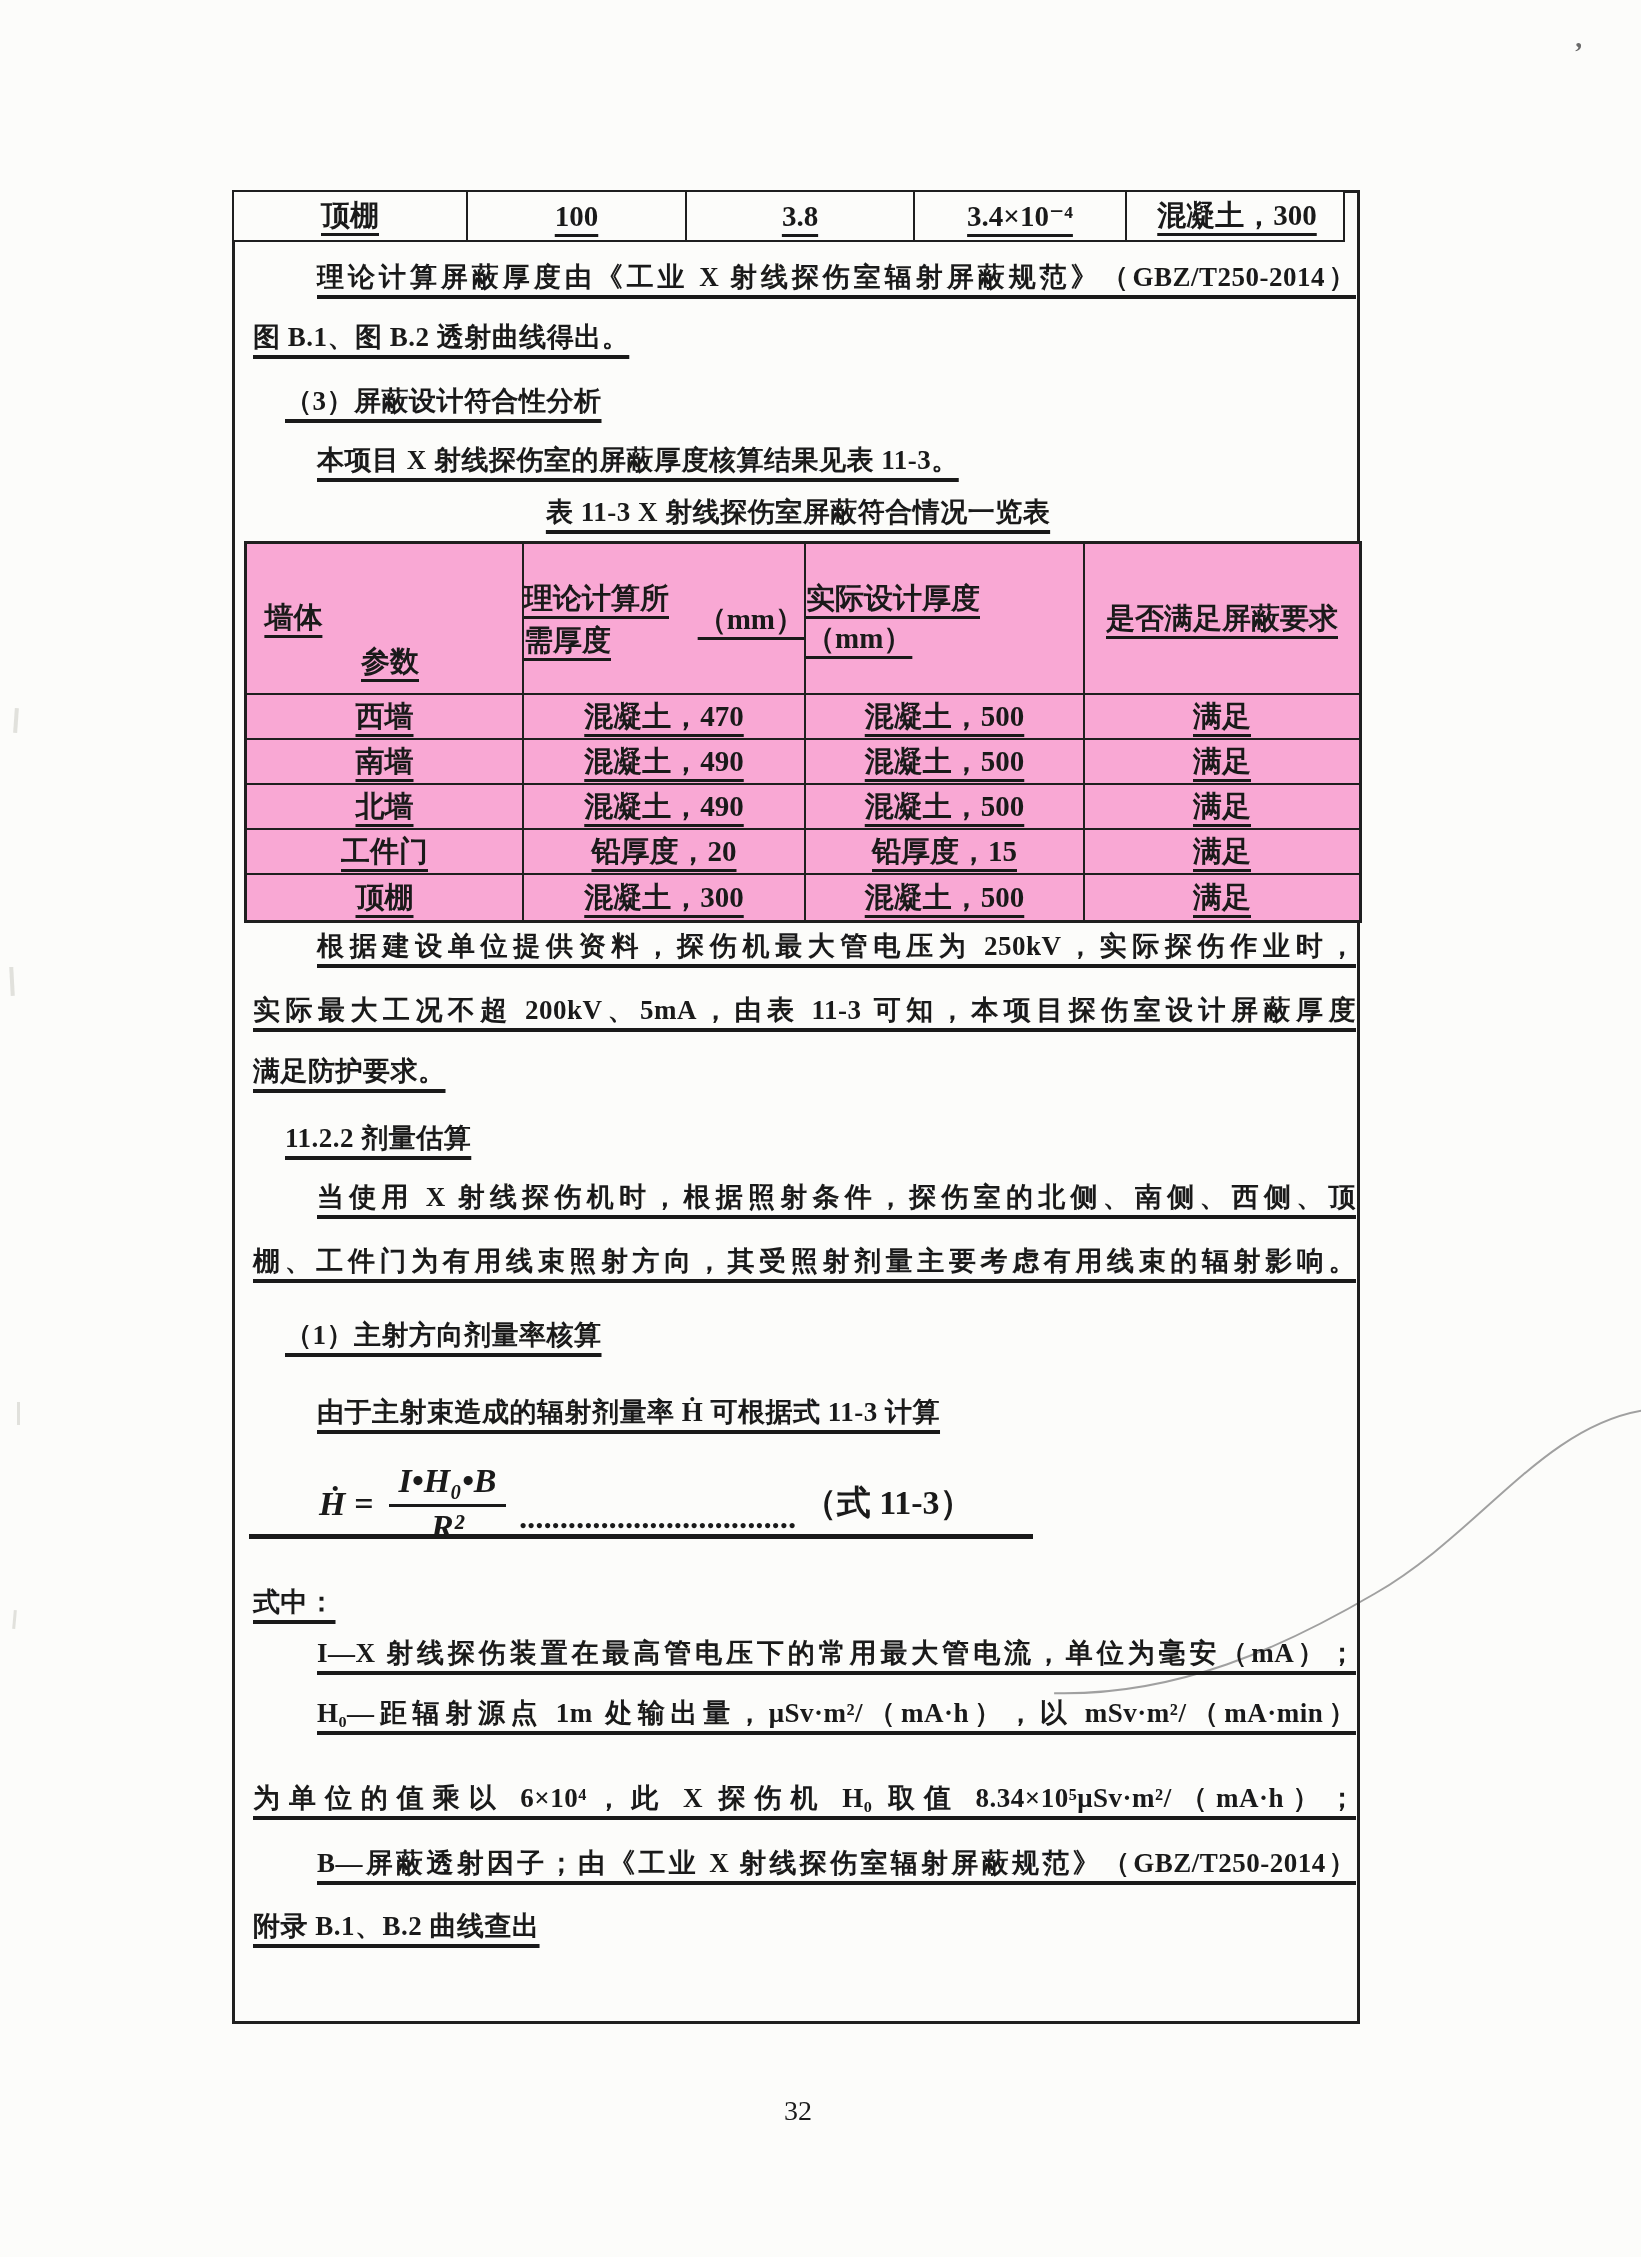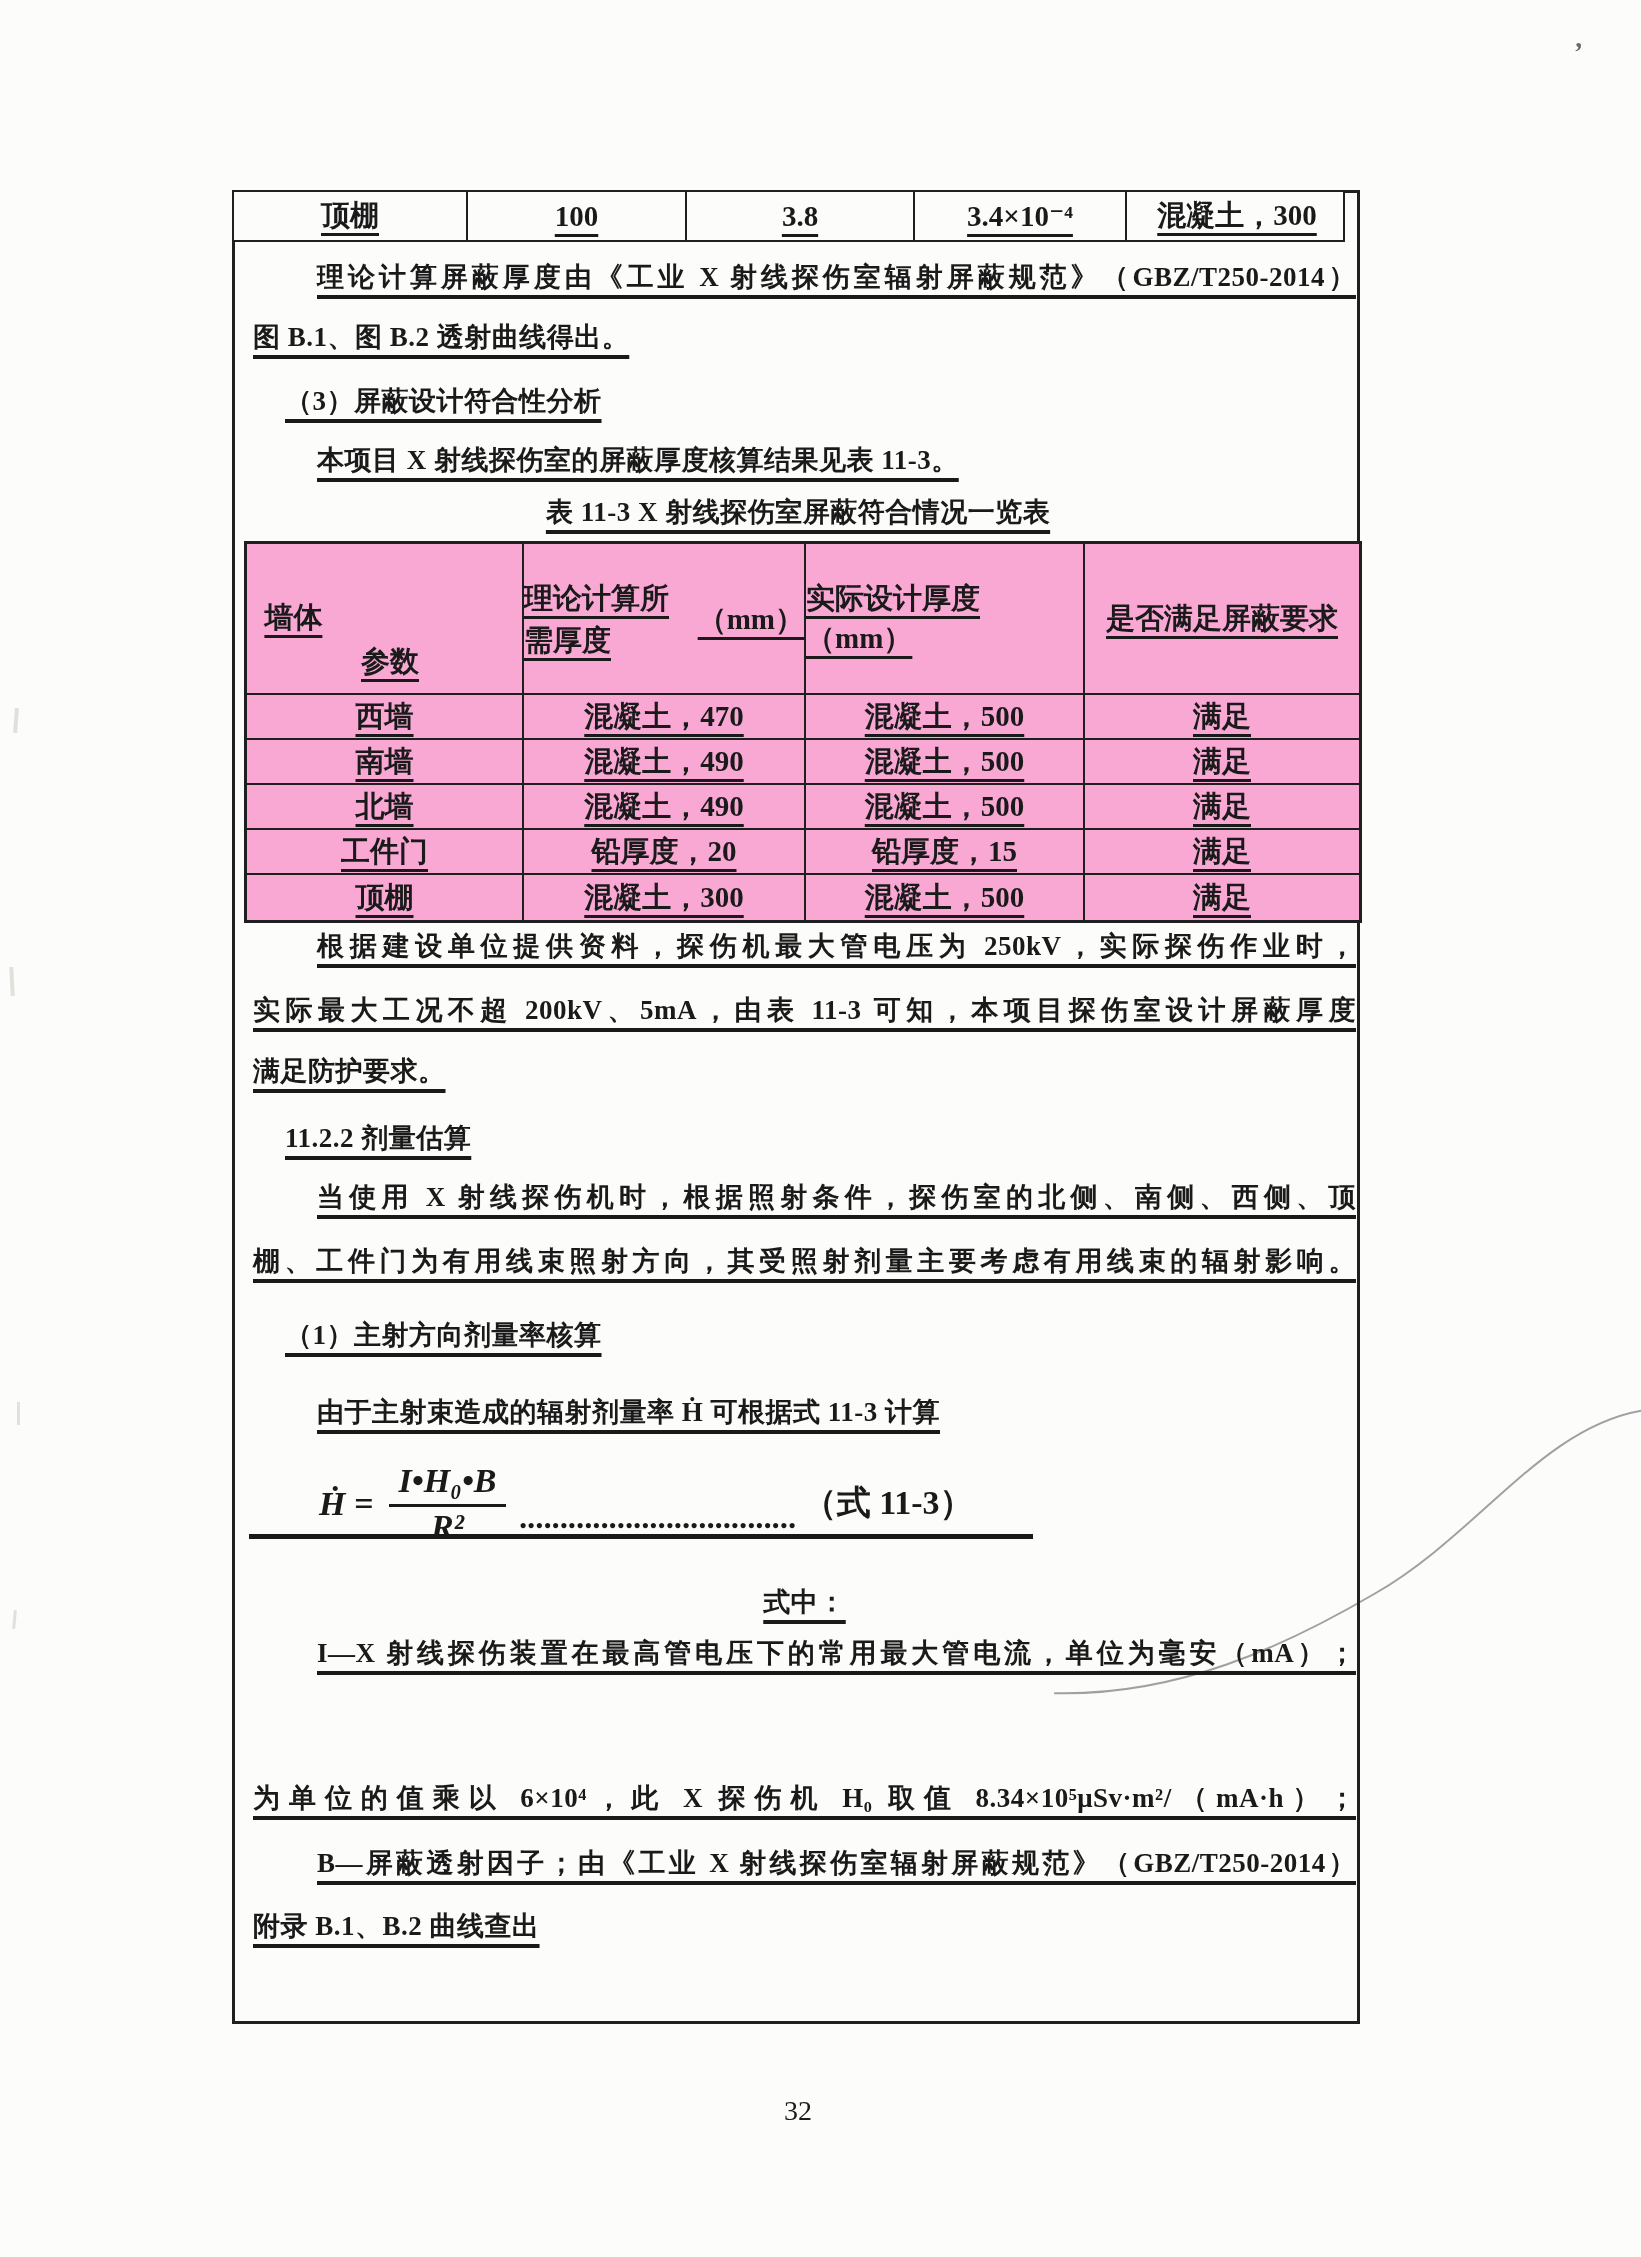--- a/index.html
+++ b/index.html
@@ -212,22 +212,23 @@
   <div id="formula">
     <span class="lhs"><span>Ḣ</span> <span>=</span></span>
     <span class="frac">
       <span class="num">I•H₀•B</span>
       <span class="den">R²</span>
     </span>
     <span class="dots">••••••••••••••••••••••••••••••••••</span>
     <span class="flabel">（式 11-3）</span>
   </div>
 
-  <div class="line" style="top:1582px;text-align:center;">式中：</div>
+  <div class="line" style="top:1582px;">式中：</div>
   <div class="line fill ind2" style="top:1633px;">I—X 射线探伤装置在最高管电压下的常用最大管电流，单位为毫安（mA）；</div>
+  <div class="line fill ind2" style="top:1693px;">H₀—距辐射源点 1m 处输出量，μSv·m²/（mA·h），以 mSv·m²/（mA·min）</div>
   <div class="line fill" style="top:1778px;">为单位的值乘以 6×10⁴，此 X 探伤机 H₀ 取值 8.34×10⁵μSv·m²/（mA·h）；</div>
   <div class="line fill ind2" style="top:1843px;">B—屏蔽透射因子；由《工业 X 射线探伤室辐射屏蔽规范》（GBZ/T250-2014）</div>
   <div class="line" style="top:1906px;">附录 B.1、B.2 曲线查出</div>
 
   <div id="pagenum">32</div>
 
 </div>
 
 
 </body></html>

